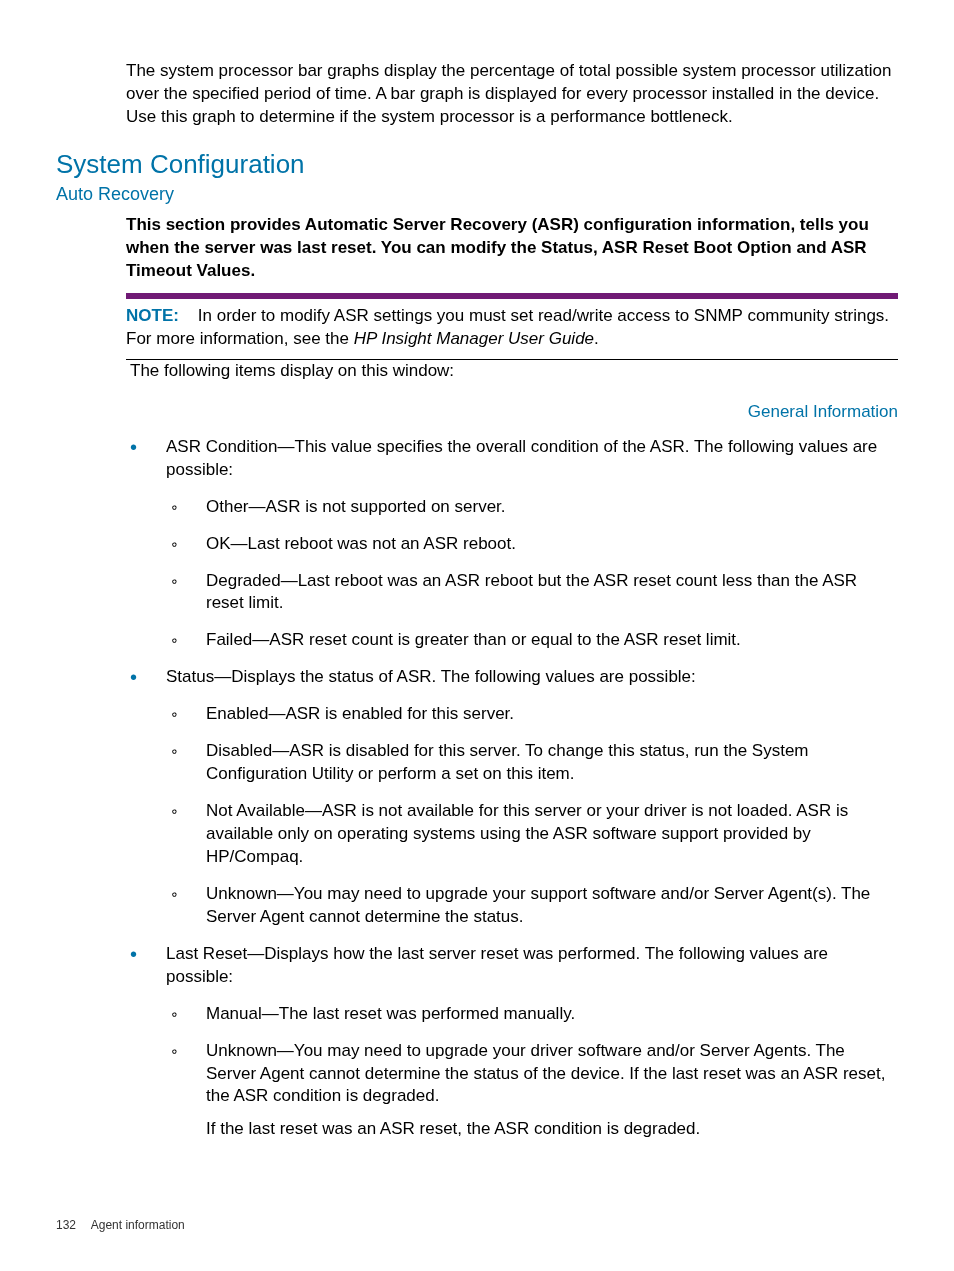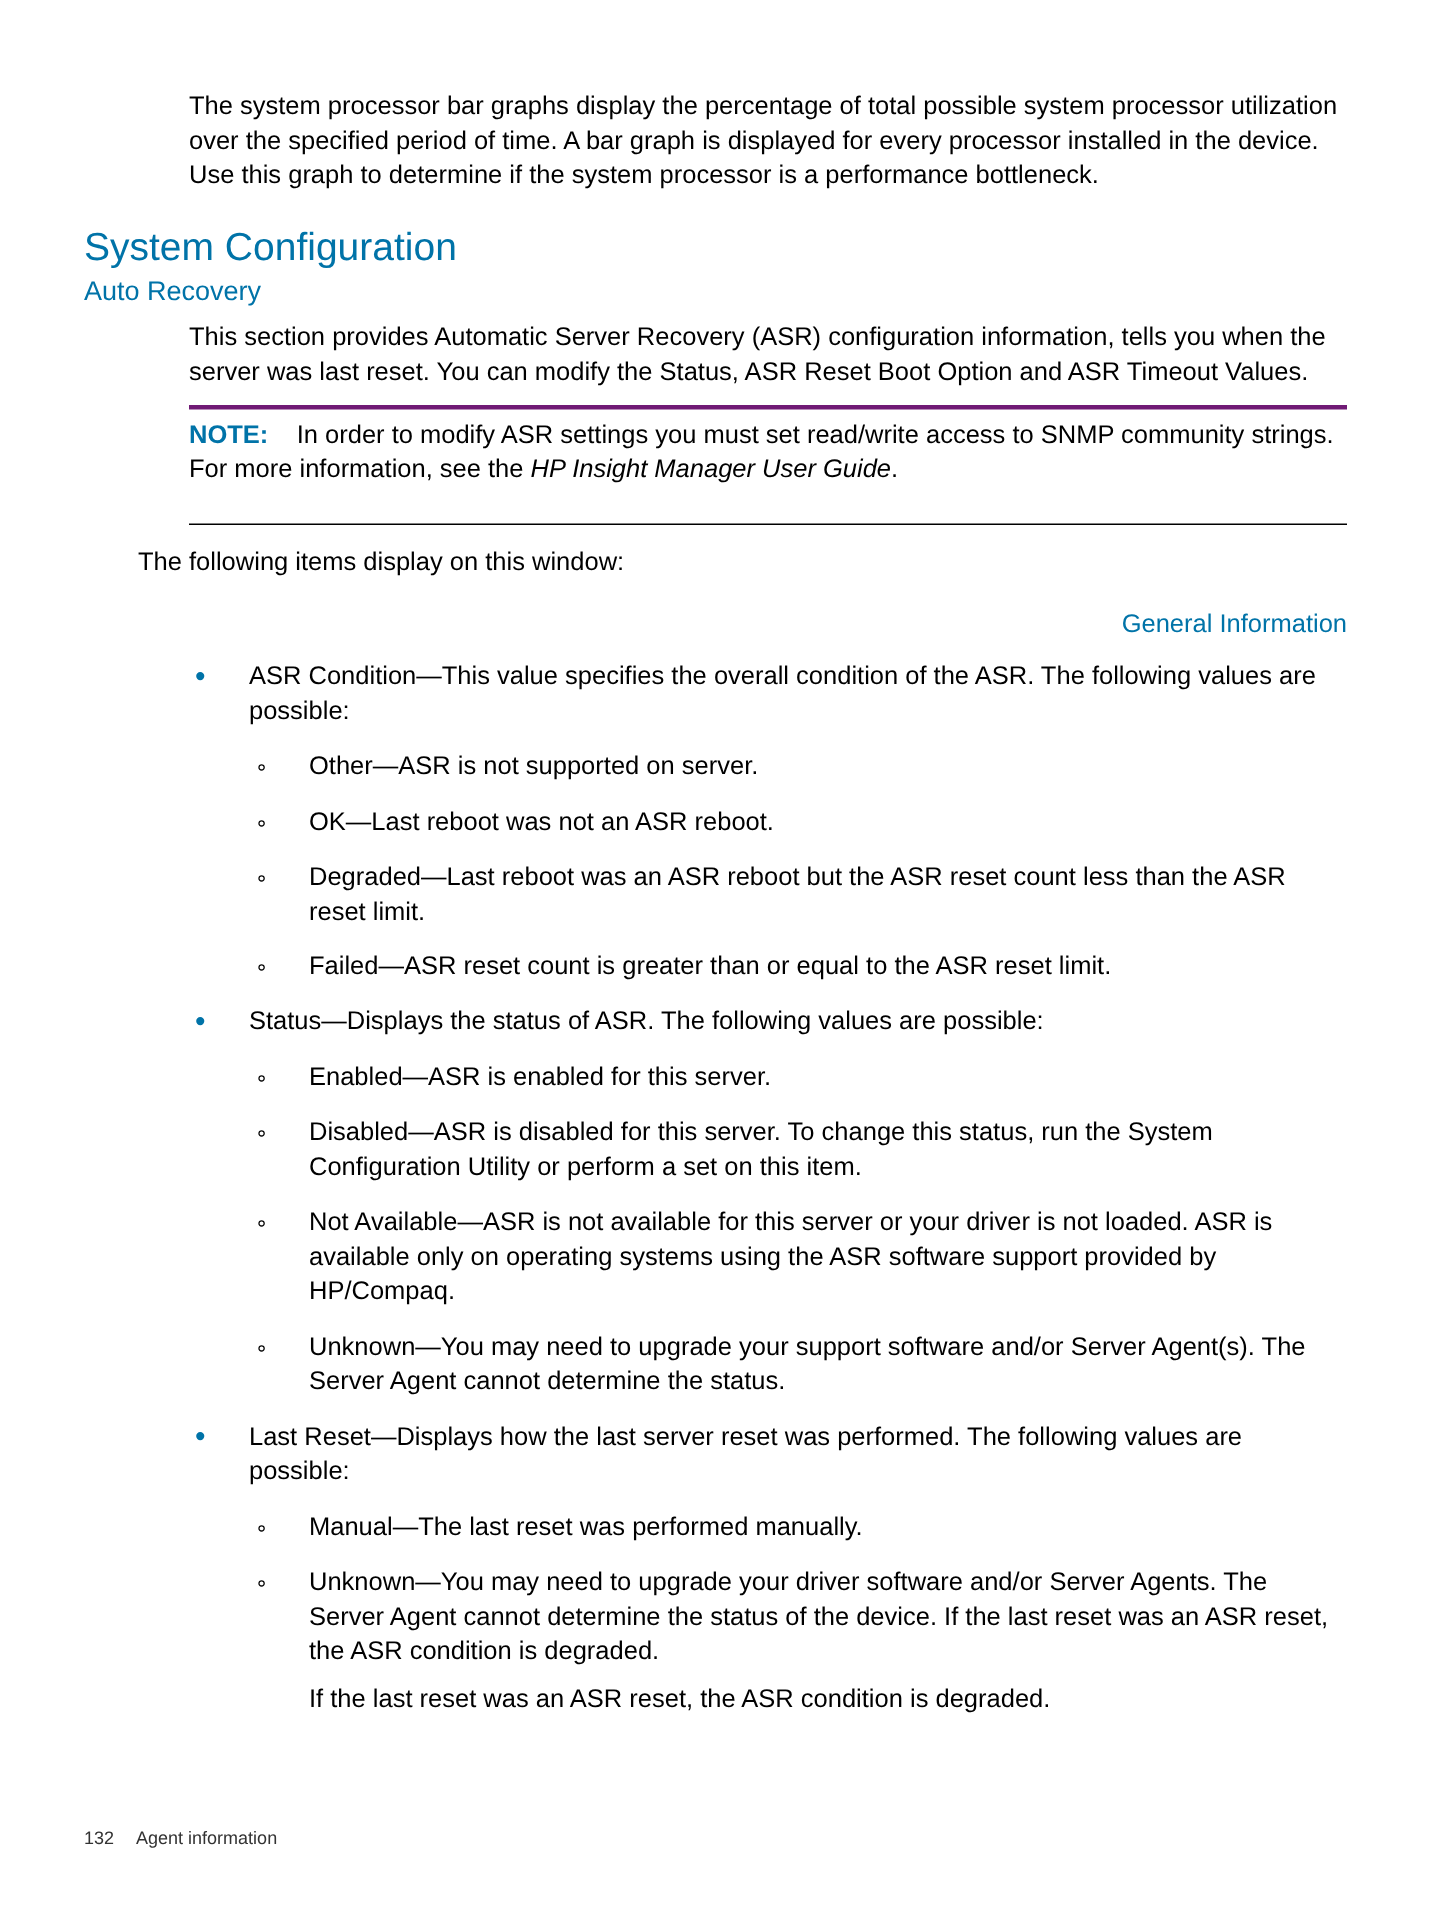--- a/index.html
+++ b/index.html
@@ -25,35 +25,36 @@
     }
     h2 {
       font-size: 18px;
       font-weight: 400;
       color: #0073a8;
       margin-bottom: 8px;
     }
     .section-para {
       margin-left: 70px;
       margin-bottom: 10px;
+      font-weight: bold;
     }
     .note-box {
       margin-left: 70px;
-      border-top: 3px solid #701a75;
+      border-top: 6px solid #701a75;
       border-bottom: 1px solid #000;
-      padding: 6px 0 24px 0;
-      margin-bottom: 14px;
+      padding: 6px 0 8px 0;
+      margin-bottom: 0;
     }
     .note-label {
       color: #0073a8;
       font-weight: 700;
     }
     .italic { font-style: italic; }
     .followup {
-      margin-left: 36px;
+      margin-left: 74px;
       margin-bottom: 18px;
     }
     h3 {
       font-size: 17px;
       font-weight: 400;
       color: #0073a8;
       margin-left: 70px;
       margin-bottom: 12px;
       text-align: right;
     }

